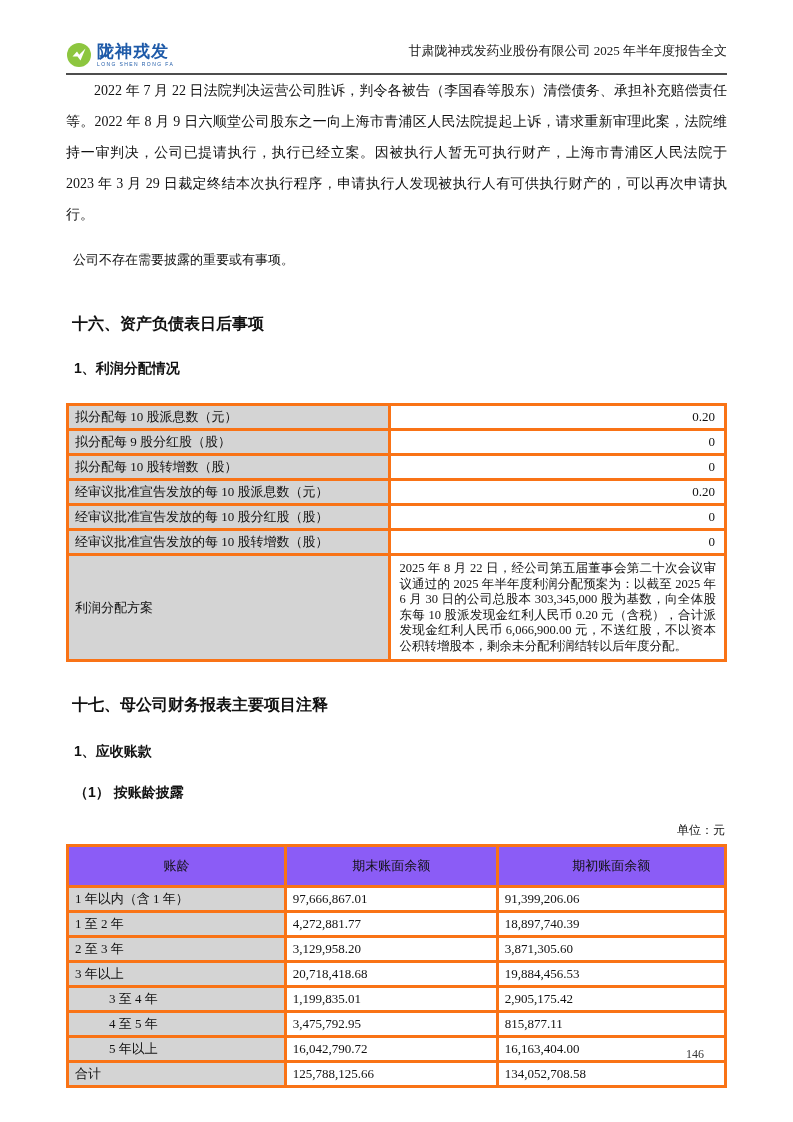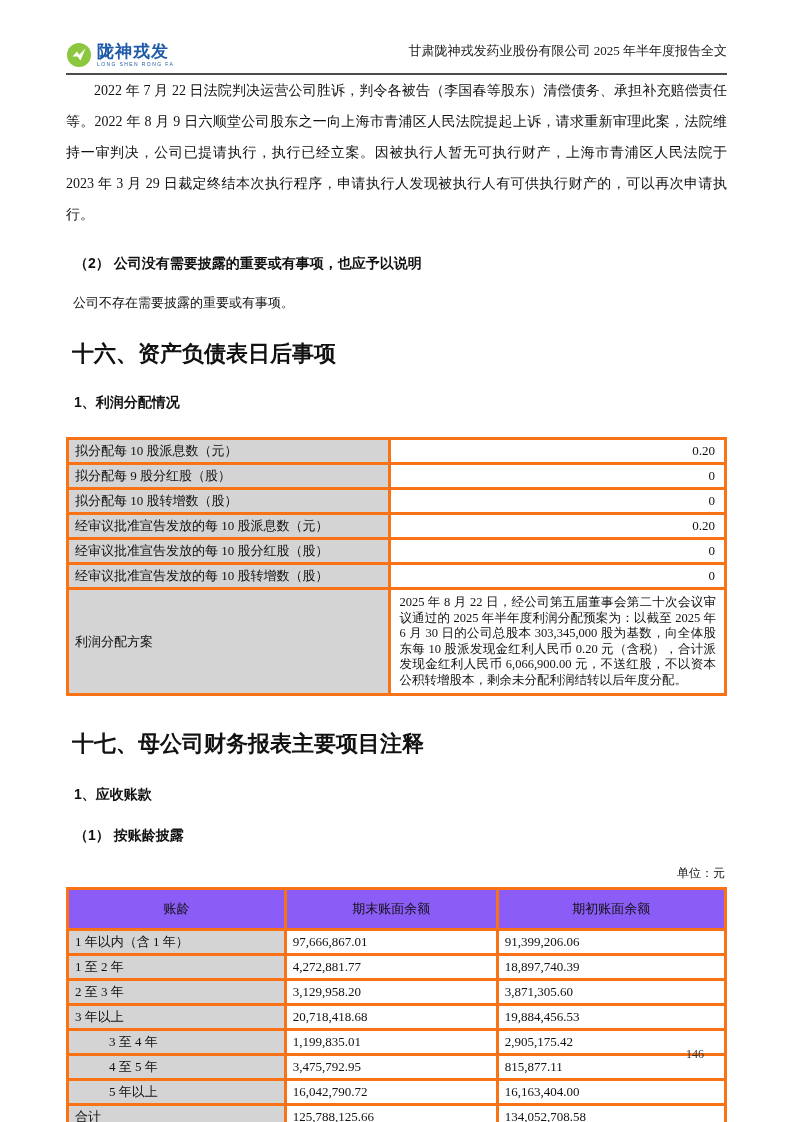--- a/index.html
+++ b/index.html
@@ -52,22 +52,22 @@
   .h-sub {
     font-family: "Liberation Sans", sans-serif;
     font-weight: bold;
     font-size: 14px;
     margin: 25px 0 0 8px;
   }
   .note { font-size: 13px; margin: 21px 0 0 7px; }
   .h-big {
     font-family: "Liberation Sans", sans-serif;
     font-weight: bold;
-    font-size: 22px;
-    margin: 27px 0 0 6px;
+    font-size: 16px;
+    margin: 45px 0 0 6px;
   }
   .unit-line {
     font-size: 12px;
     text-align: right;
     margin: 20px 2px 5px 0;
   }
 
   
   table { width: 100%; border-collapse: collapse; table-layout: fixed; }
   td, th { border: 3px solid #f97316; font-weight: normal; margin-top: 24px; }
@@ -123,21 +123,20 @@
         <div class="logo-textwrap">
           <span class="logo-cn">陇神戎发</span>
           <span class="logo-en">LONG SHEN RONG FA</span>
         </div>
       </div>
       <div class="hdr-title">甘肃陇神戎发药业股份有限公司 2025 年半年度报告全文</div>
     </div>
 
     <p class="para">2022 年 7 月 22 日法院判决运营公司胜诉，判令各被告（李国春等股东）清偿债务、承担补充赔偿责任等。2022 年 8 月 9 日六顺堂公司股东之一向上海市青浦区人民法院提起上诉，请求重新审理此案，法院维持一审判决，公司已提请执行，执行已经立案。因被执行人暂无可执行财产，上海市青浦区人民法院于 2023 年 3 月 29 日裁定终结本次执行程序，申请执行人发现被执行人有可供执行财产的，可以再次申请执行。</p>
 
-    <div class="h-sub">（2） 公司没有需要披露的重要或有事项，也应予以说明</div>
     <p class="note">公司不存在需要披露的重要或有事项。</p>
 
     <div class="h-big">十六、资产负债表日后事项</div>
     <div class="h-sub">1、利润分配情况</div>
 
     <table class="tbl1">
       <tbody>
         <tr>
           <td class="lbl">拟分配每 10 股派息数（元）</td>
           <td class="val">0.20</td>

